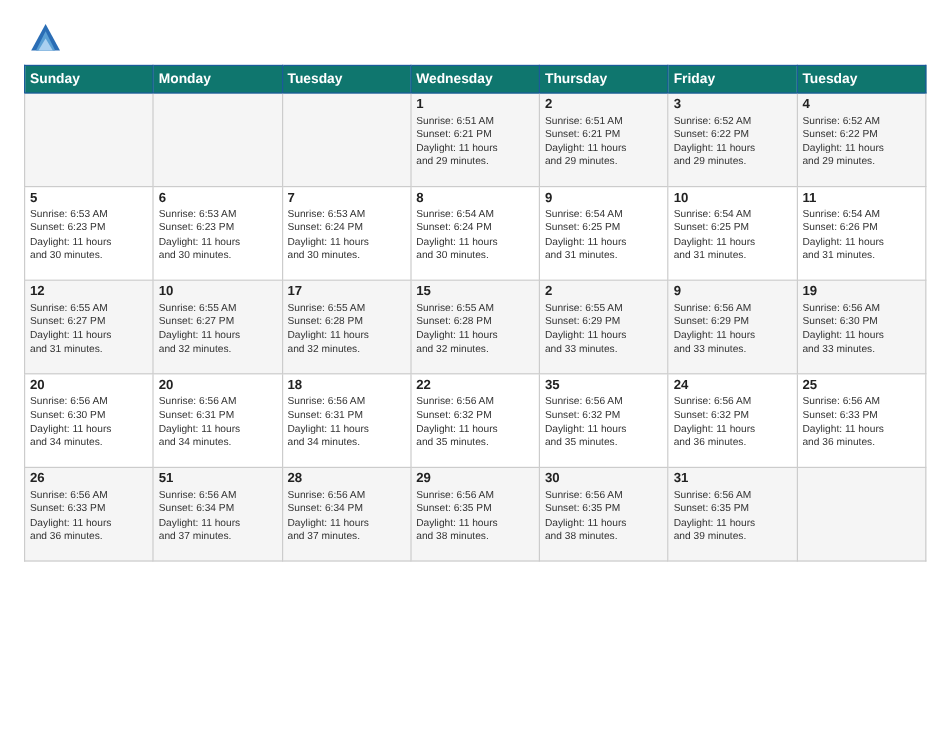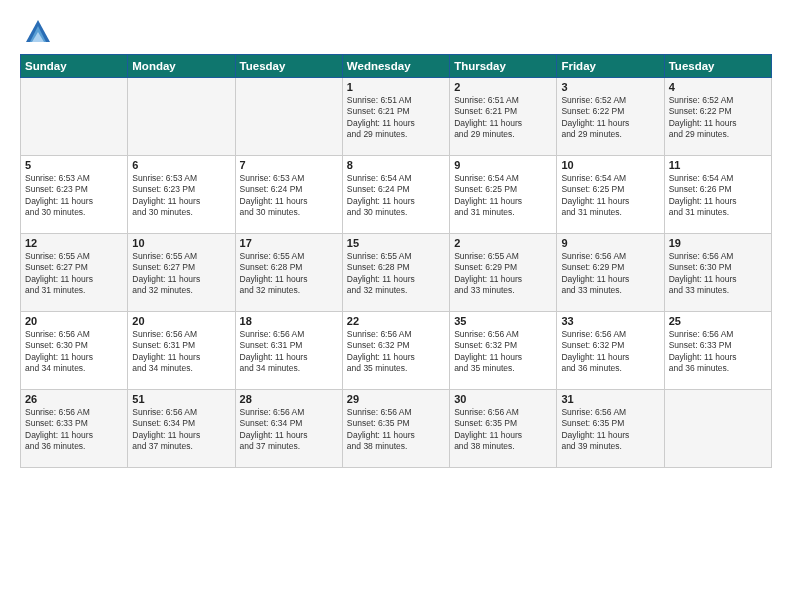--- a/index.html
+++ b/index.html
@@ -306,21 +306,21 @@
 and 35 minutes.</div>
           </td>
           <td>
             <span class="day-num">35</span>
             <div class="day-info" style="white-space: pre-line;">Sunrise: 6:56 AM
 Sunset: 6:32 PM
 Daylight: 11 hours
 and 35 minutes.</div>
           </td>
           <td>
-            <span class="day-num">33</span>
+            <span class="day-num">24</span>
             <div class="day-info" style="white-space: pre-line;">Sunrise: 6:56 AM
 Sunset: 6:32 PM
 Daylight: 11 hours
 and 36 minutes.</div>
           </td>
           <td>
             <span class="day-num">25</span>
             <div class="day-info" style="white-space: pre-line;">Sunrise: 6:56 AM
 Sunset: 6:33 PM
 Daylight: 11 hours

